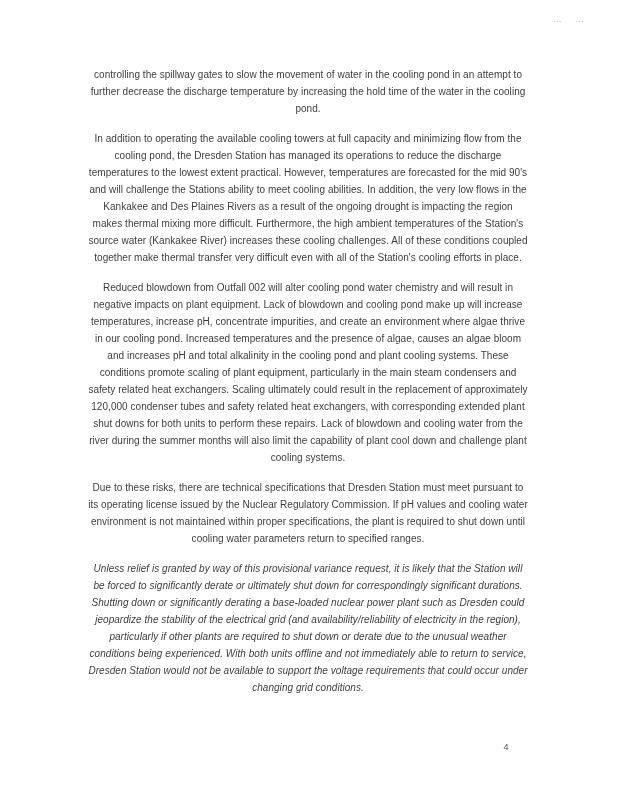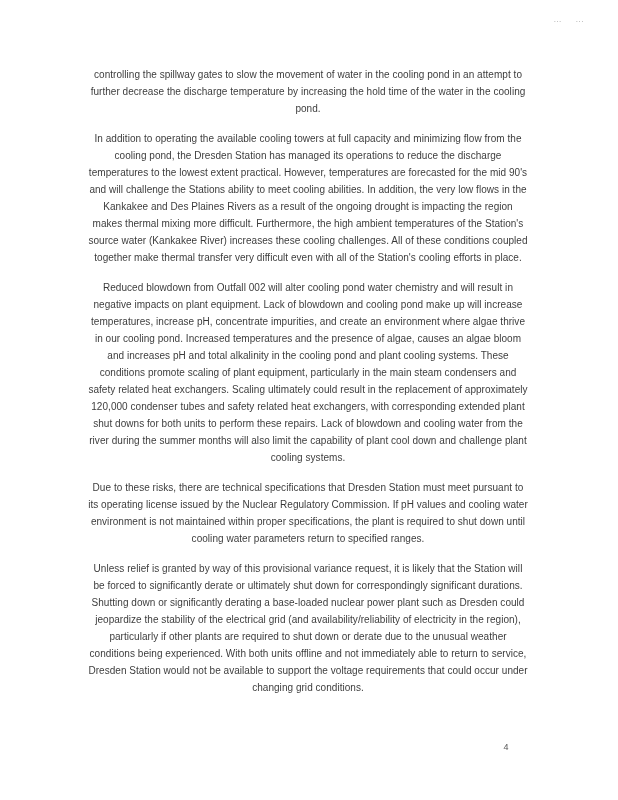--- a/index.html
+++ b/index.html
@@ -49,20 +49,21 @@
     line-height: 17px;
     color: #1c1c1c;
     text-align: center;
     margin: 0 0 13px 0;
     letter-spacing: 0.04px;
     -webkit-font-smoothing: none;
     opacity: 0.88;
   }
   .para.last {
     margin-bottom: 0;
+    font-style: italic;
   }
   .page-number {
     position: absolute;
     left: 0;
     top: 742px;
     width: 618px;
     text-align: center;
     font-size: 9px;
     color: #2a2a2a;
     opacity: 0.8;

